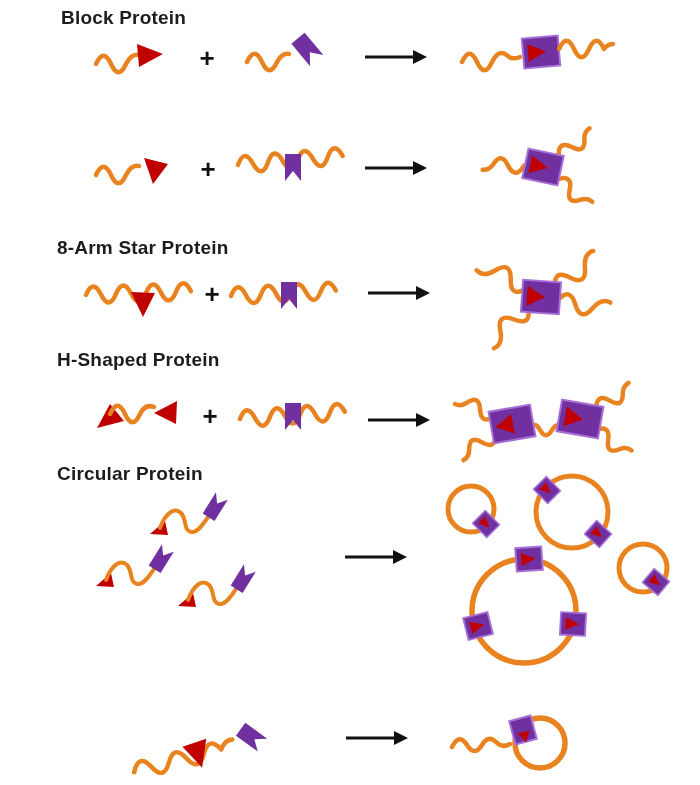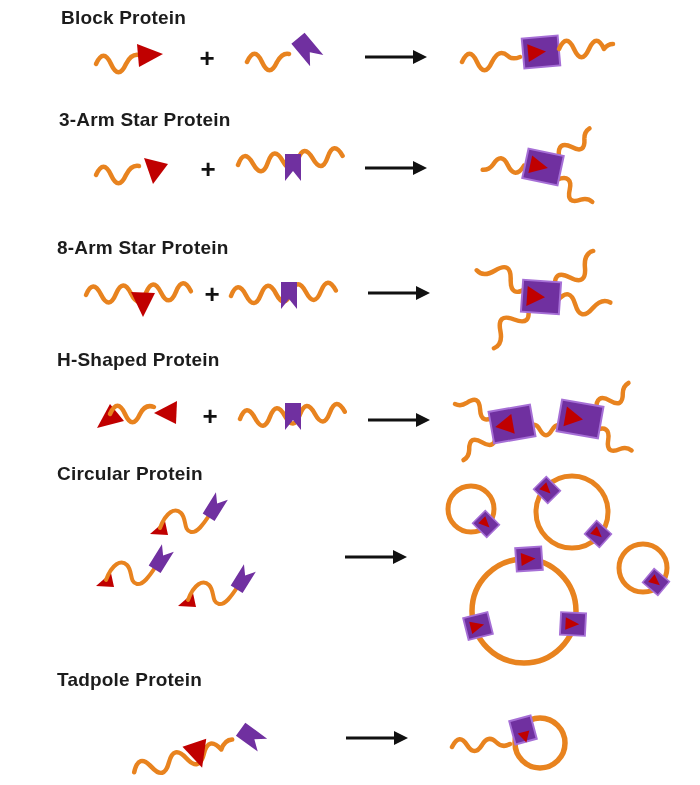--- a/index.html
+++ b/index.html
@@ -30,25 +30,23 @@
   .linker-sm{fill:var(--linker-purple,#7030A0);stroke:var(--linker-border,#A66FD6);stroke-width:1.5;}
   .rxn-line{stroke:var(--arrow-black,#111);stroke-width:3;}
   .rxn-head{fill:var(--arrow-black,#111);}
 </style>
 </head>
 <body>
 
 <div class="stage">
 
   <div class="title" style="left:61px;top:7px">Block Protein</div>
-  <div class="title" style="left:59px;top:109px">3-Arm Star Protein</div>
   <div class="title" style="left:57px;top:237px">8-Arm Star Protein</div>
   <div class="title" style="left:57px;top:349px">H-Shaped Protein</div>
   <div class="title" style="left:57px;top:463px">Circular Protein</div>
-  <div class="title" style="left:57px;top:669px">Tadpole Protein</div>
 
   <div class="plus" style="left:207px;top:58px">+</div>
   <div class="plus" style="left:208px;top:169px">+</div>
   <div class="plus" style="left:212px;top:294px">+</div>
   <div class="plus" style="left:210px;top:416px">+</div>
 
   <svg width="700" height="785" viewBox="0 0 700 785">
     <defs>
       <path id="tag-bm" class="tag" d="M-8,-13 L8,-13 L8,14 L0,4 L-8,14 Z"></path>
       <path id="tag-fl" class="tag" d="M-7,-13 L0,-4 L7,-13 L7,12 L-7,12 Z"></path>

